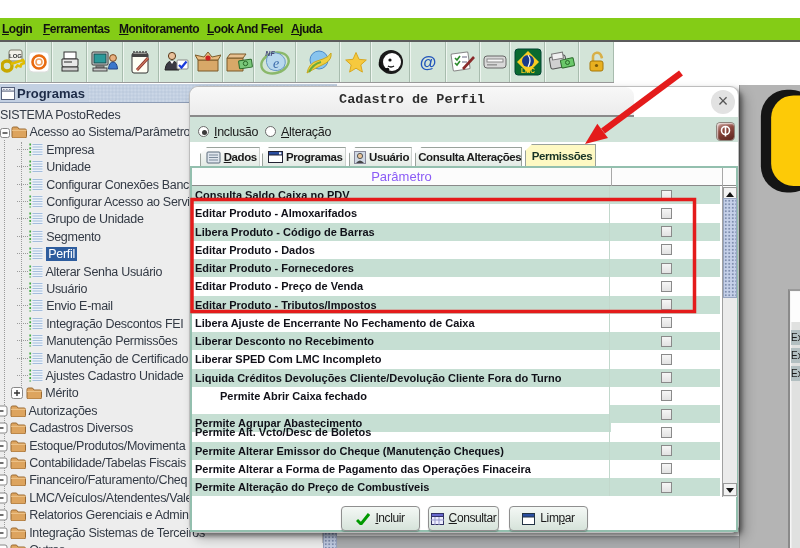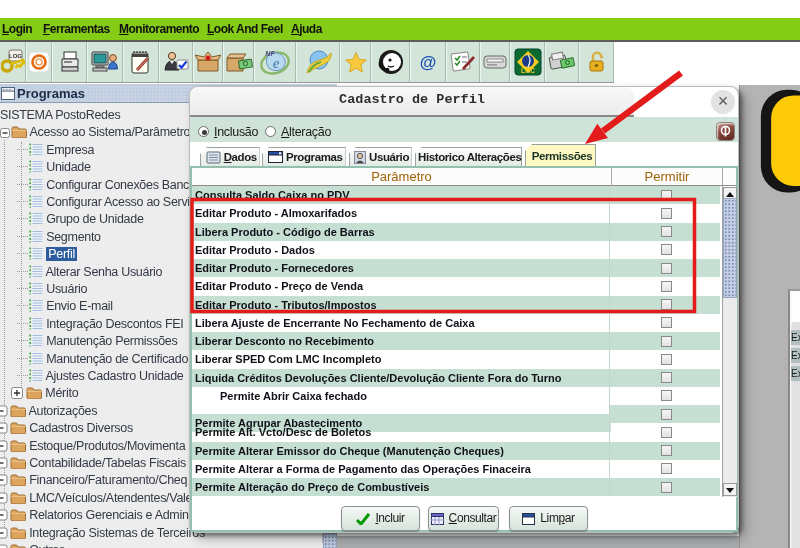--- a/index.html
+++ b/index.html
@@ -62,21 +62,21 @@
 #pwrbtn svg { position:absolute; left:3px; top:2px; }
 #dtabs { left:0; top:59px; width:548px; height:20px; }
 .tab { position:absolute; bottom:0; height:19px; background:linear-gradient(#fdfdfd,#e2eae4);
   border:1px solid #9aa29c; border-bottom:none; font-size:11.5px; font-weight:bold; letter-spacing:-0.4px; color:#1a1a1a;
   clip-path:polygon(7px 0, 100% 0, 100% 100%, 0 100%, 0 7px);
   display:flex; align-items:center; justify-content:center; padding:0 1px 0 4px; white-space:nowrap; }
 .tab svg { margin-right:3px; flex:none; }
 .tabactive { height:22px; background:#fef9c3; font-weight:bold; color:#173325; }
 #dcontent { left:0; top:79px; width:548px; height:366px; border:2px solid #93bfae; border-top:2px solid #93bfae; background:#fff; }
 
-#thead { left:2px; top:80.5px; width:544px; height:18.5px; background:#fcfcfc; border-bottom:1.5px solid #8a8a8a; font-size:13px; color:#a16207; }
+#thead { left:2px; top:80.5px; width:544px; height:18.5px; background:#fcfcfc; border-bottom:1.5px solid #8a8a8a; font-size:13px; color:#8b5cf6; }
 #thead .hc { position:absolute; top:0; height:19px; text-align:center; line-height:18px; }
 .vline { position:absolute; width:1px; background:#a8a8a8; }
 .vlight { background:#c2d8cc; }
 
 .row { position:absolute; left:2px; width:419px; height:18.25px; font-size:11px; font-weight:bold; color:#101018;
   line-height:18.25px; padding-left:3px; white-space:nowrap; overflow:hidden; }
 .rowg { background:#c6dfd3; }
 .cbx { position:absolute; left:490px; width:111px; height:18.25px; }
 .cb { position:absolute; left:51px; top:3.5px; width:11px; height:11px; background:linear-gradient(#f6f6f6,#e2e2e2); border:1px solid #8a8a8a; }
 
@@ -456,27 +456,26 @@
         <div class="tab" style="left: 72px; width: 83.5px;"><svg width="15" height="12">
             <rect x="0.5" y="0.5" width="14" height="11" fill="#fff" stroke="#223"></rect>
             <rect x="0.5" y="0.5" width="14" height="3.5" fill="#2a4ea0" stroke="#223"></rect>
             <rect x="11" y="1.3" width="2.3" height="2" fill="#fff"></rect>
           </svg>Programas</div>
         <div class="tab" style="left: 158.5px; width: 63px;"><svg width="12" height="13">
             <rect x="0.5" y="0.5" width="11" height="12" fill="#cfd8e4" stroke="#889"></rect>
             <circle cx="6" cy="5" r="2.6" fill="#e8c49a" stroke="#555"></circle>
             <path d="M2,12 q4,-5 8,0" fill="#444"></path>
           </svg>Usuário</div>
-        <div class="tab" style="left: 224.5px; width: 107.5px;">Historico Alterações</div>
+        <div class="tab" style="left: 224.5px; width: 107.5px;">Consulta Alterações</div>
         <div class="tab tabactive" style="left: 335px; width: 71px;">Permissões</div>
       </div>
     <div class="abs" id="dcontent"></div>
     <div class="abs" id="thead">
       <div class="hc" style="left:0;width:419px">Parâmetro</div>
-      <div class="hc" style="left:420px;width:110px">Permitir</div>
       <div class="vline" style="left:419px;top:0;height:19px"></div>
       <div class="vline" style="left:530px;top:0;height:19px"></div>
     </div>
     <div id="drows">
         <div class="row rowg" style="top: 99px;">Consulta Saldo Caixa no PDV</div>
         <div class="cbx rowg" style="top: 99px; left: 420px; width: 110px;">
           <span class="cb"></span>
         </div>
         <div class="vline vlight" style="left: 419px; top: 99px; height: 18.25px;"></div>
         <div class="row" style="top: 117.25px;">Editar Produto - Almoxarifados</div>

